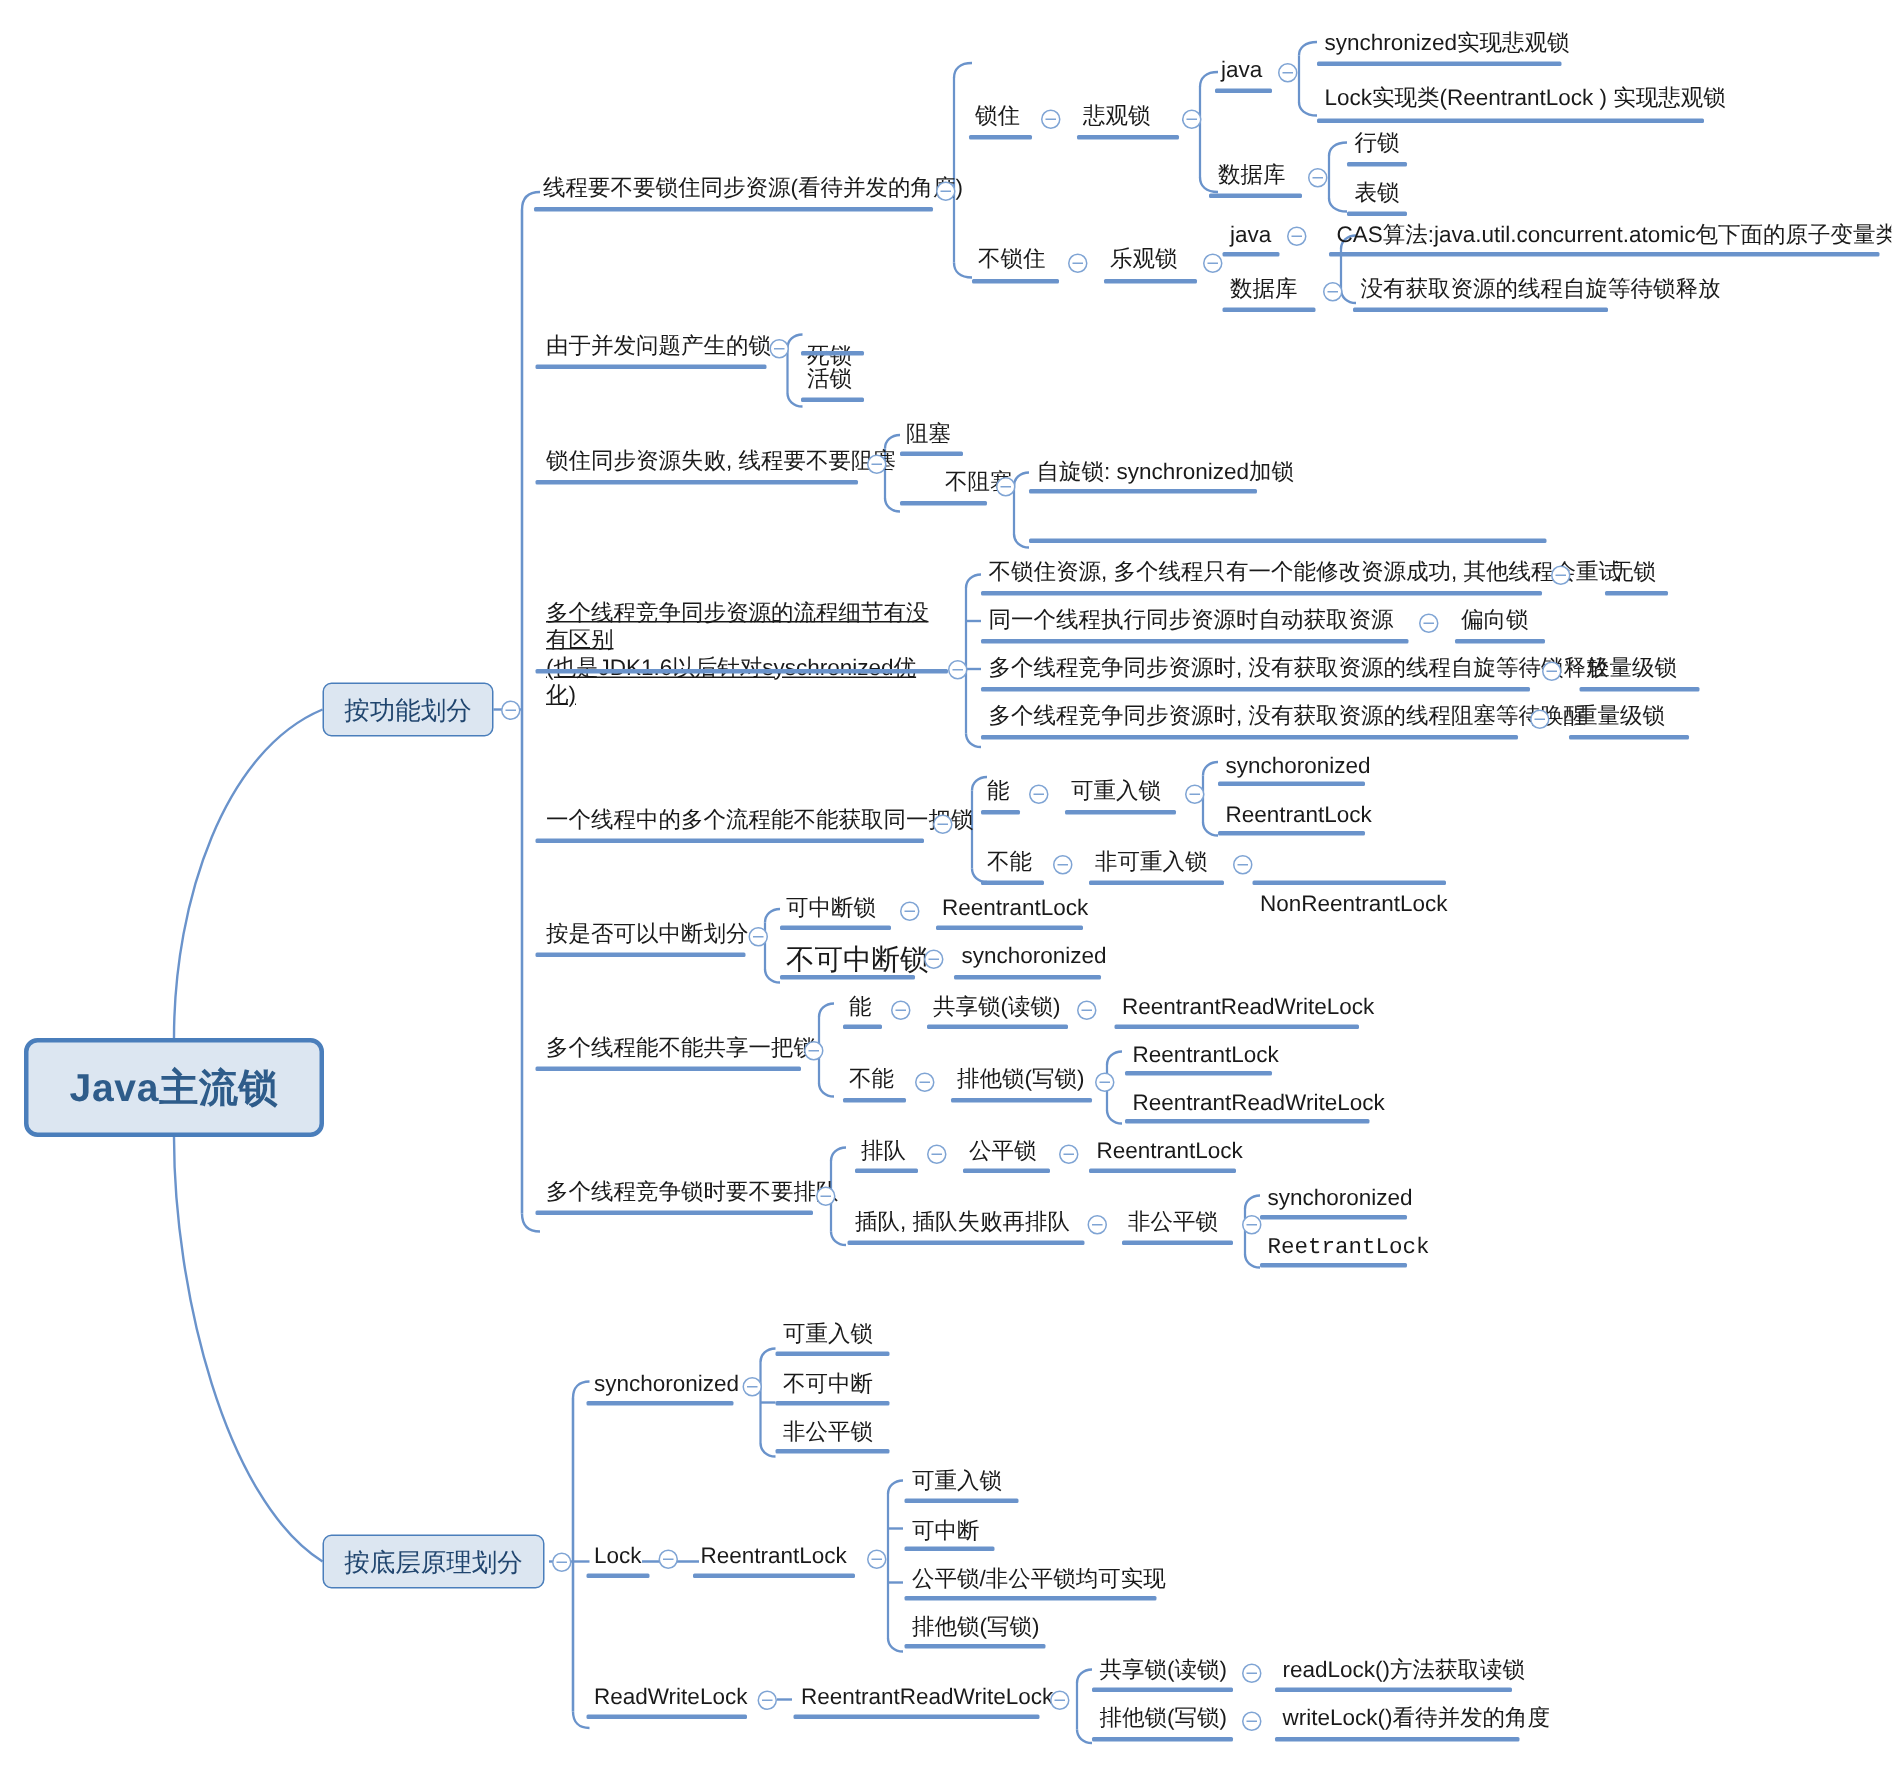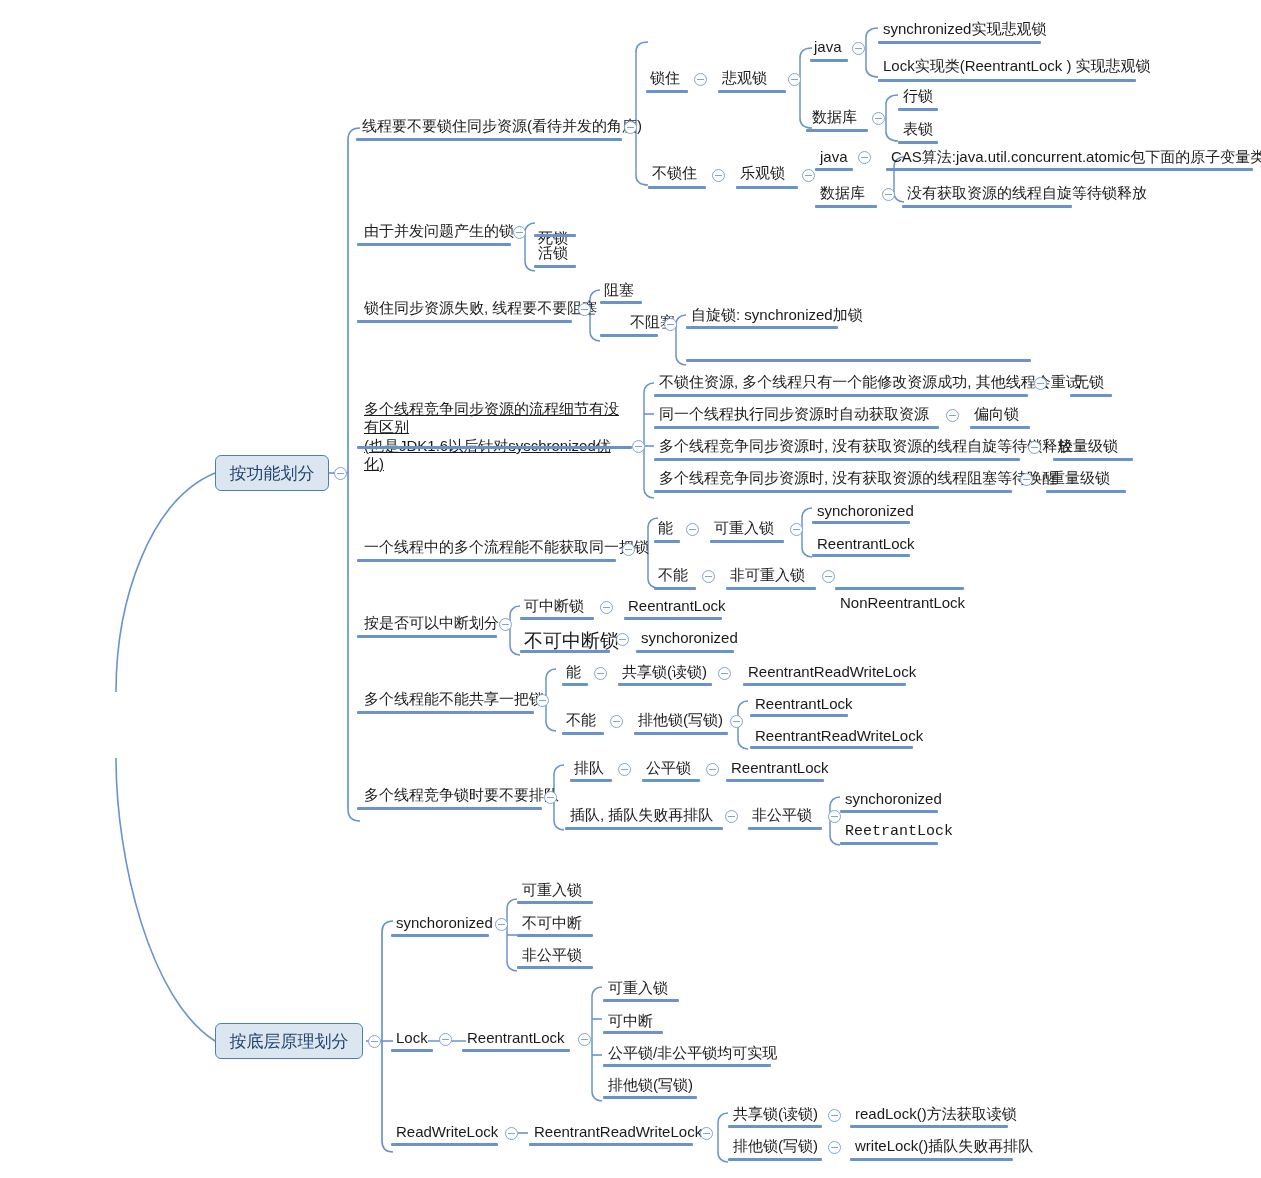--- a/index.html
+++ b/index.html
@@ -187,20 +187,23 @@
       <path d="M592,1055 L602,1055"></path>
 
       <path d="M518,1133 L528,1133"></path>
 
       <path d="M718,1122 L718,1153" stroke-width="1.5"></path>
       <path d="M718,1122 C718,1117 722,1113 728,1113"></path>
       <path d="M718,1153 C718,1158 722,1162 728,1162"></path>
     </g>
   </svg>
 
+  <div class="root-node" style="left:16px;top:692px;width:200px;height:66px;font-size:26px;">
+    <span id="root-label">Java主流锁</span>
+  </div>
 
   <div class="cat-node" style="left:215px;top:455px;width:114px;height:36px;font-size:17px;">
     <span>按功能划分</span>
   </div>
   <div class="toggle" style="left:334px;top:467px;"></div>
 
   <div class="cat-node" style="left:215px;top:1023px;width:148px;height:36px;font-size:17px;">
     <span>按底层原理划分</span>
   </div>
   <div class="toggle" style="left:368px;top:1035px;"></div>
@@ -470,16 +473,16 @@
   <div class="ul" style="left:728px;top:1125px;width:94px;"></div>
   <div class="toggle" style="left:828px;top:1109px;"></div>
 
   <div class="topic" style="left:855px;top:1105px;font-size:15px;">readLock()方法获取读锁</div>
   <div class="ul" style="left:850px;top:1125px;width:158px;"></div>
 
   <div class="topic" style="left:733px;top:1137px;font-size:15px;">排他锁(写锁)</div>
   <div class="ul" style="left:728px;top:1158px;width:94px;"></div>
   <div class="toggle" style="left:828px;top:1141px;"></div>
 
-  <div class="topic" style="left:855px;top:1137px;font-size:15px;">writeLock()插队失败再排队</div>
+  <div class="topic" style="left:855px;top:1137px;font-size:15px;">writeLock()看待并发的角度</div>
   <div class="ul" style="left:850px;top:1158px;width:163px;"></div>
 
 </div>
 
 </body></html>

